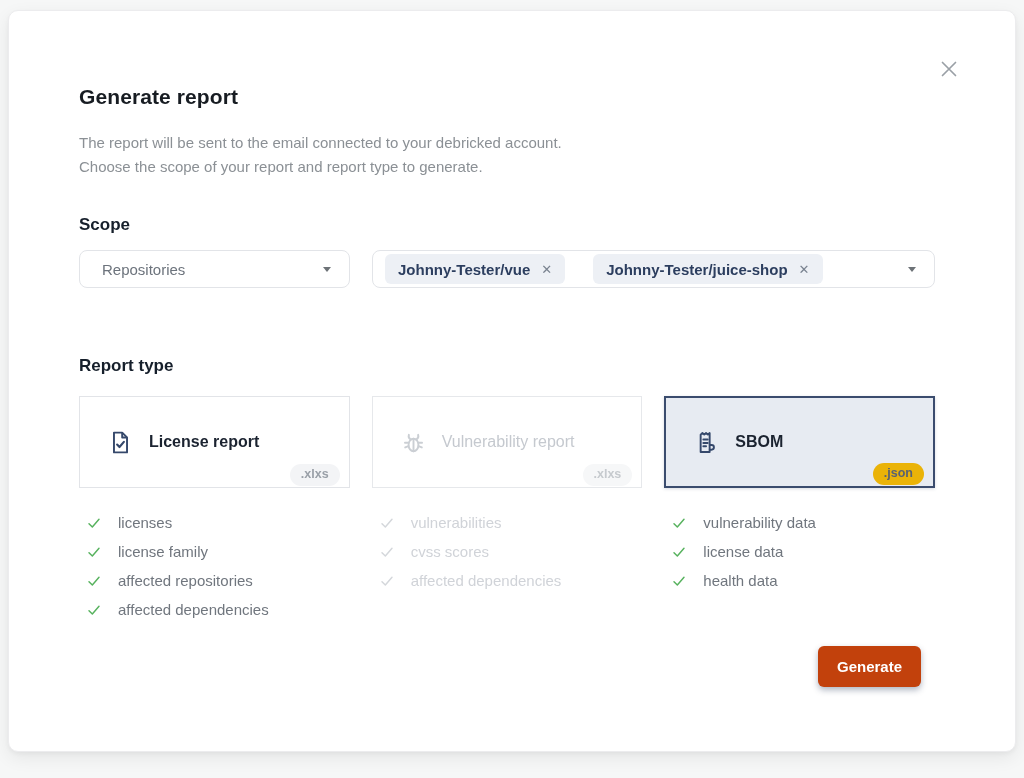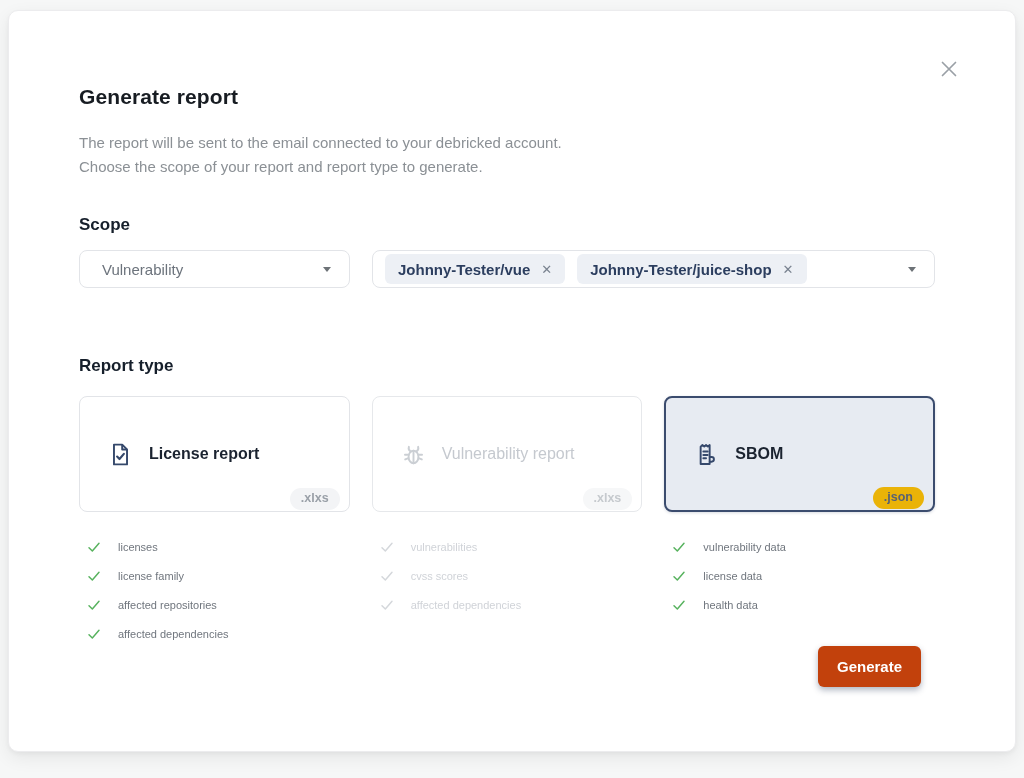--- a/index.html
+++ b/index.html
@@ -47,39 +47,39 @@
     display:flex; align-items:center;
     padding:0 16px 0 22px;
     cursor:pointer;
   }
   .select-value { font-size:15px; color:#6c737c; }
   .caret { margin-left:auto; flex:0 0 auto; }
   .multiselect {
     flex:1; height:38px;
     border:1px solid #e2e4e8; border-radius:8px;
     background:#fff;
-    display:flex; align-items:center; gap:12px;
+    display:flex; align-items:center; gap:28px;
     padding:0 16px 0 12px;
     cursor:pointer;
   }
   .chip {
     display:flex; align-items:center; gap:11px;
     background:#edf0f5; border-radius:6px;
     padding:5px 13px;
     height:30px;
   }
   .chip-label { font-size:15px; font-weight:700; color:#2c3e5f; white-space:nowrap; }
   .chip-x { font-size:13px; color:#79828f; cursor:pointer; line-height:1; }
   .cards, .features {
     display:grid; grid-template-columns:repeat(3, 1fr); gap:22px;
   }
   .cards { margin-top:20px; }
   .card {
-    position:relative; height:116px;
-    border:1px solid #e2e4e8; border-radius:8px;
+    position:relative; height:92px;
+    border:1px solid #e2e4e8; border-radius:0;
     background:#fff; cursor:pointer;
     display:flex; align-items:center;
     padding:0 20px 0 27px;
   }
   .card.disabled { border-color:#e6e8eb; }
   .card.selected {
     border:2px solid #3b4c6e;
     background:#e7ebf2;
     box-shadow:0 1px 3px rgba(40,55,90,0.18);
   }
@@ -93,21 +93,21 @@
     border-radius:11px; padding:4px 11px; line-height:1.1;
   }
   .card.disabled .ext-pill { background:#f6f7f8; color:#c6cace; }
   .card.selected .ext-pill { background:#eab308; color:#596273; }
   .features { margin-top:20px; }
   .feature-list { list-style:none; }
   .feature-list li {
     display:flex; align-items:center; gap:16px;
     height:29px; padding-left:7px;
   }
-  .feature-text { font-size:11px; color:#70767e; }
+  .feature-text { font-size:15px; color:#70767e; }
   .feature-list.disabled .feature-text { color:#d0d3d8; }
   .generate-btn {
     position:absolute; top:635px; right:94px;
     width:103px; height:41px;
     background:#c2410c; color:#ffffff;
     border:none; border-radius:6px;
     font-family:"Liberation Sans", sans-serif;
     font-size:15px; font-weight:700;
     cursor:pointer;
     box-shadow:0 3px 6px rgba(30,45,80,0.35);
@@ -125,21 +125,21 @@
   </button>
 
   <h1 class="modal-title">Generate report</h1>
 
   <p class="modal-desc"><span>The report will be sent to the email connected to your debricked account.</span><br><span>Choose the scope of your report and report type to generate.</span></p>
 
   <h2 class="section-heading scope-heading">Scope</h2>
 
   <div class="scope-row">
     <div class="select-box">
-      <span class="select-value">Vulnerability</span>
+      <span class="select-value">Repositories</span>
       <svg class="caret" width="12" height="12" viewBox="0 0 12 12">
         <path d="M2 4 h8 l-4 5 z" fill="#6d7277"></path>
       </svg>
     </div>
     <div class="multiselect">
       <div class="chip">
         <span class="chip-label">Johnny-Tester/vue</span>
         <span class="chip-x">✕</span>
       </div>
       <div class="chip">

